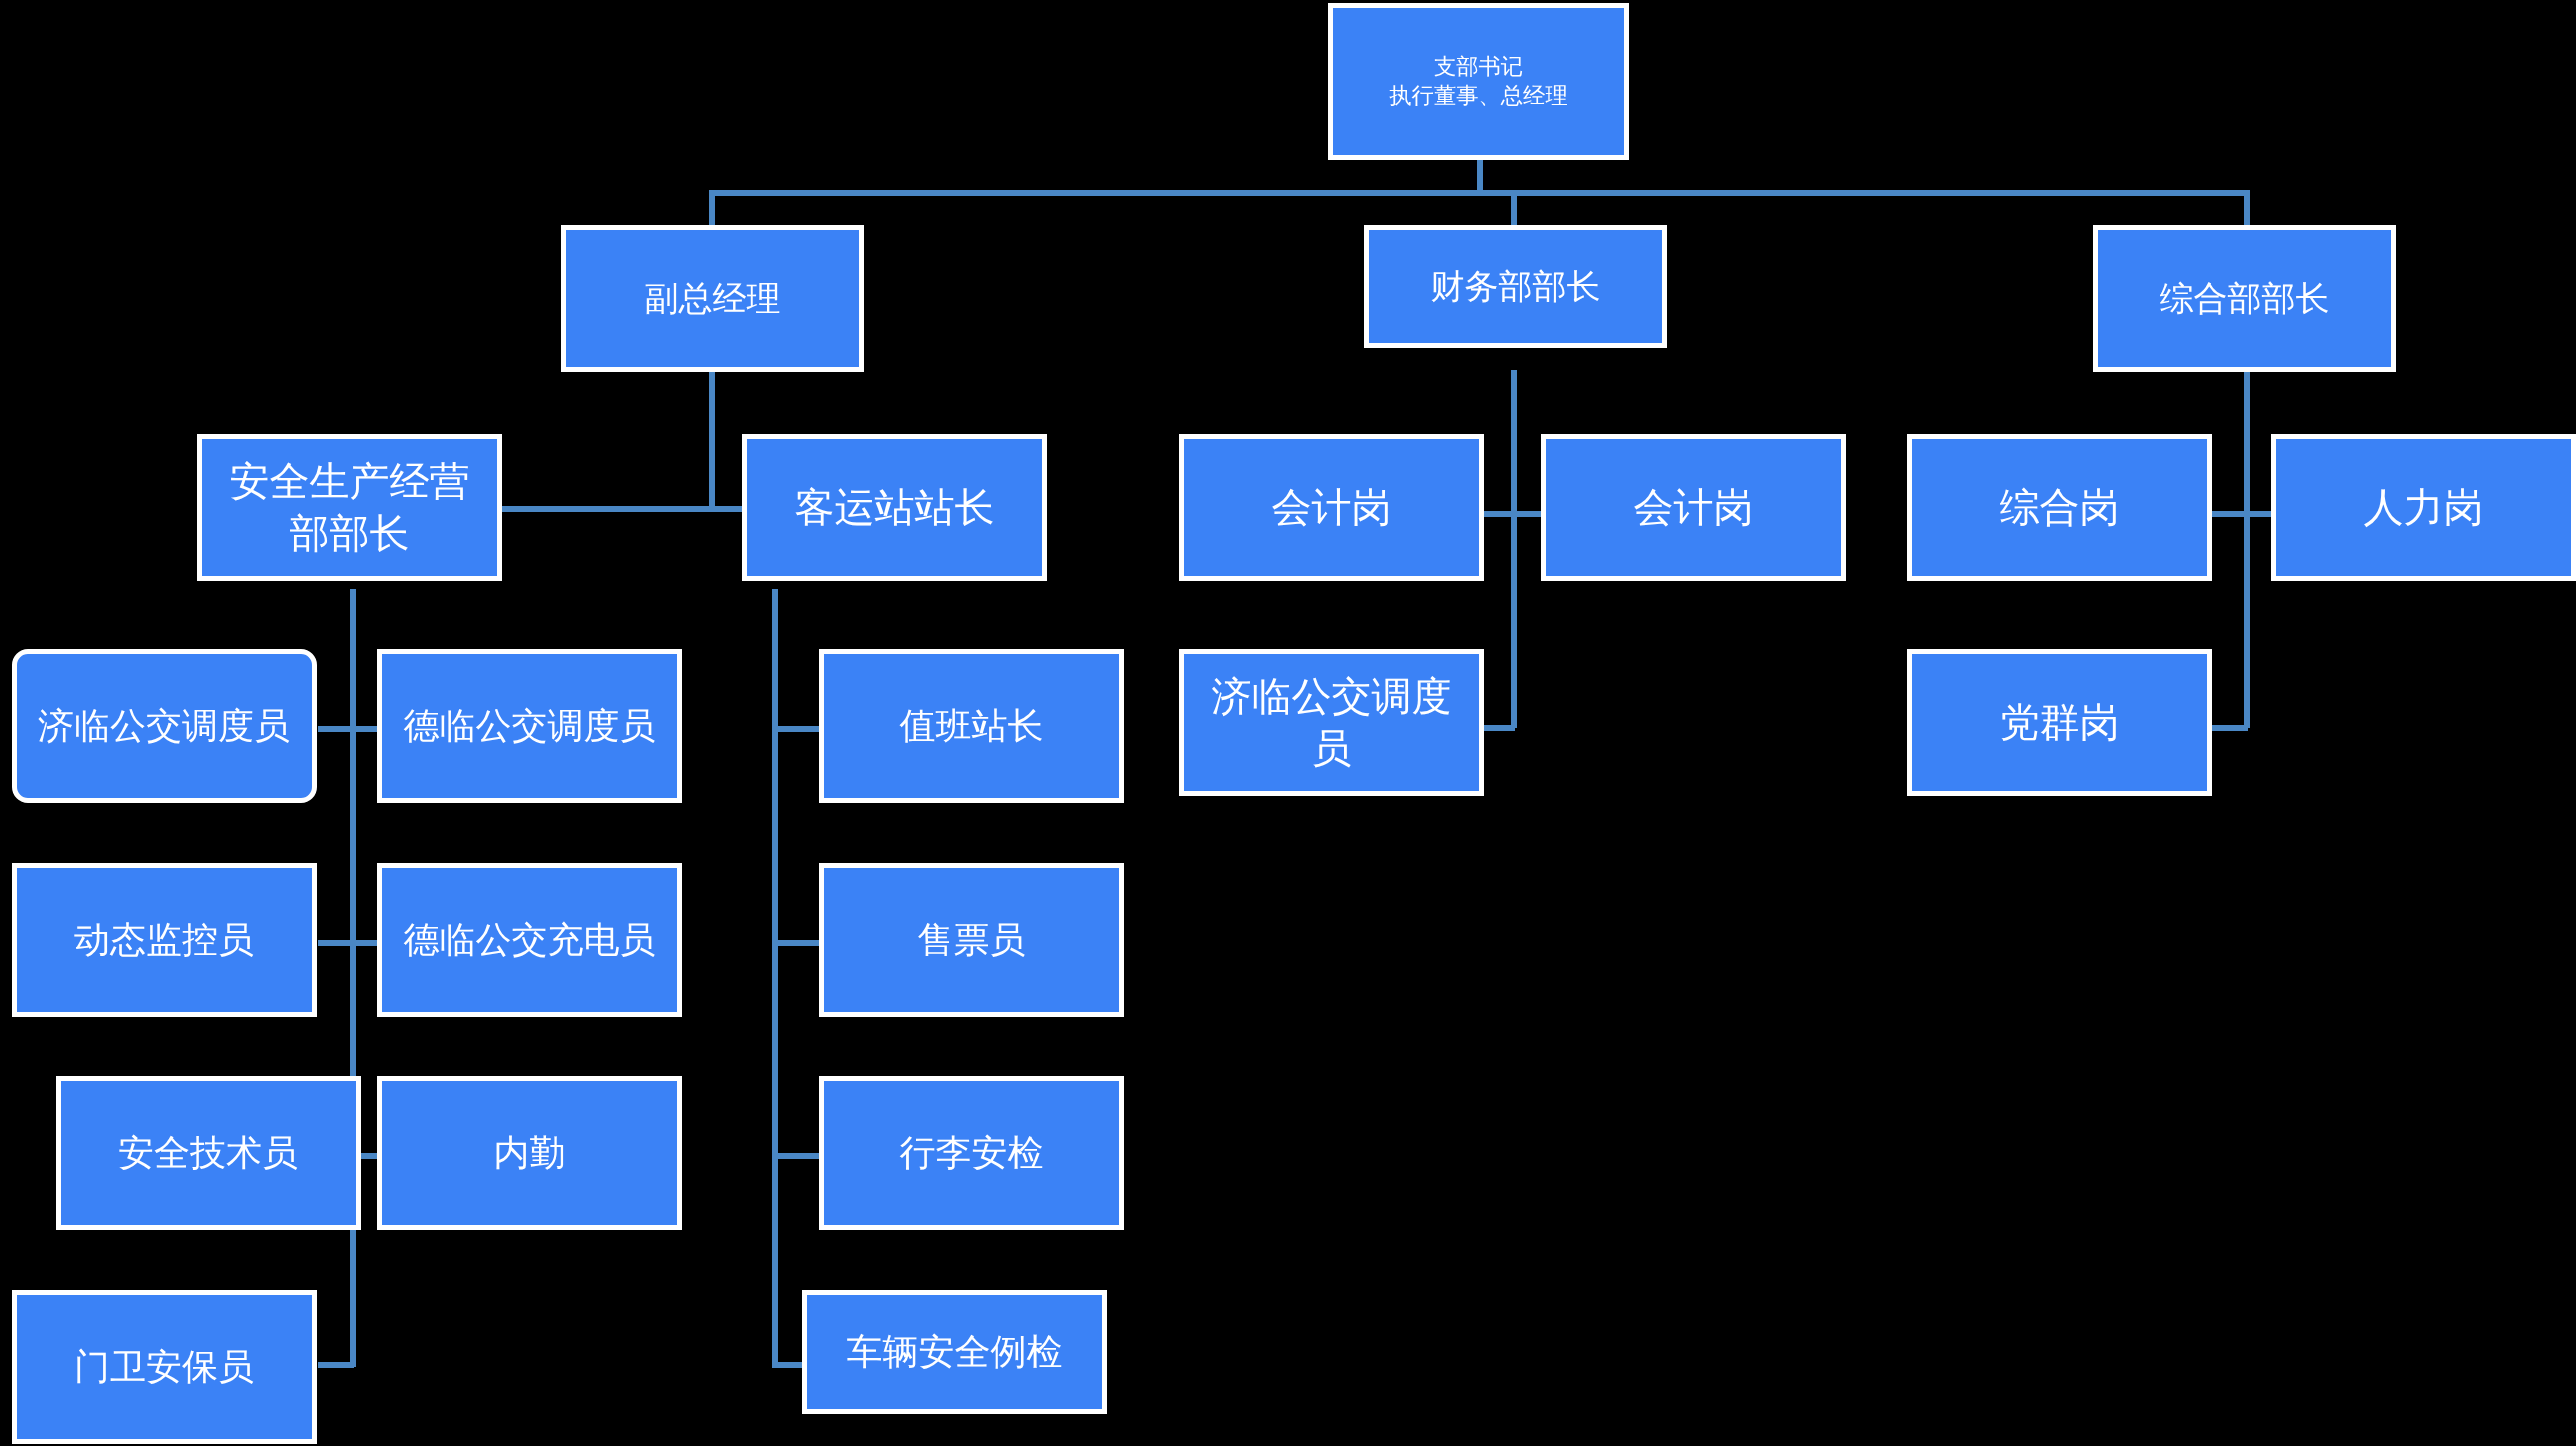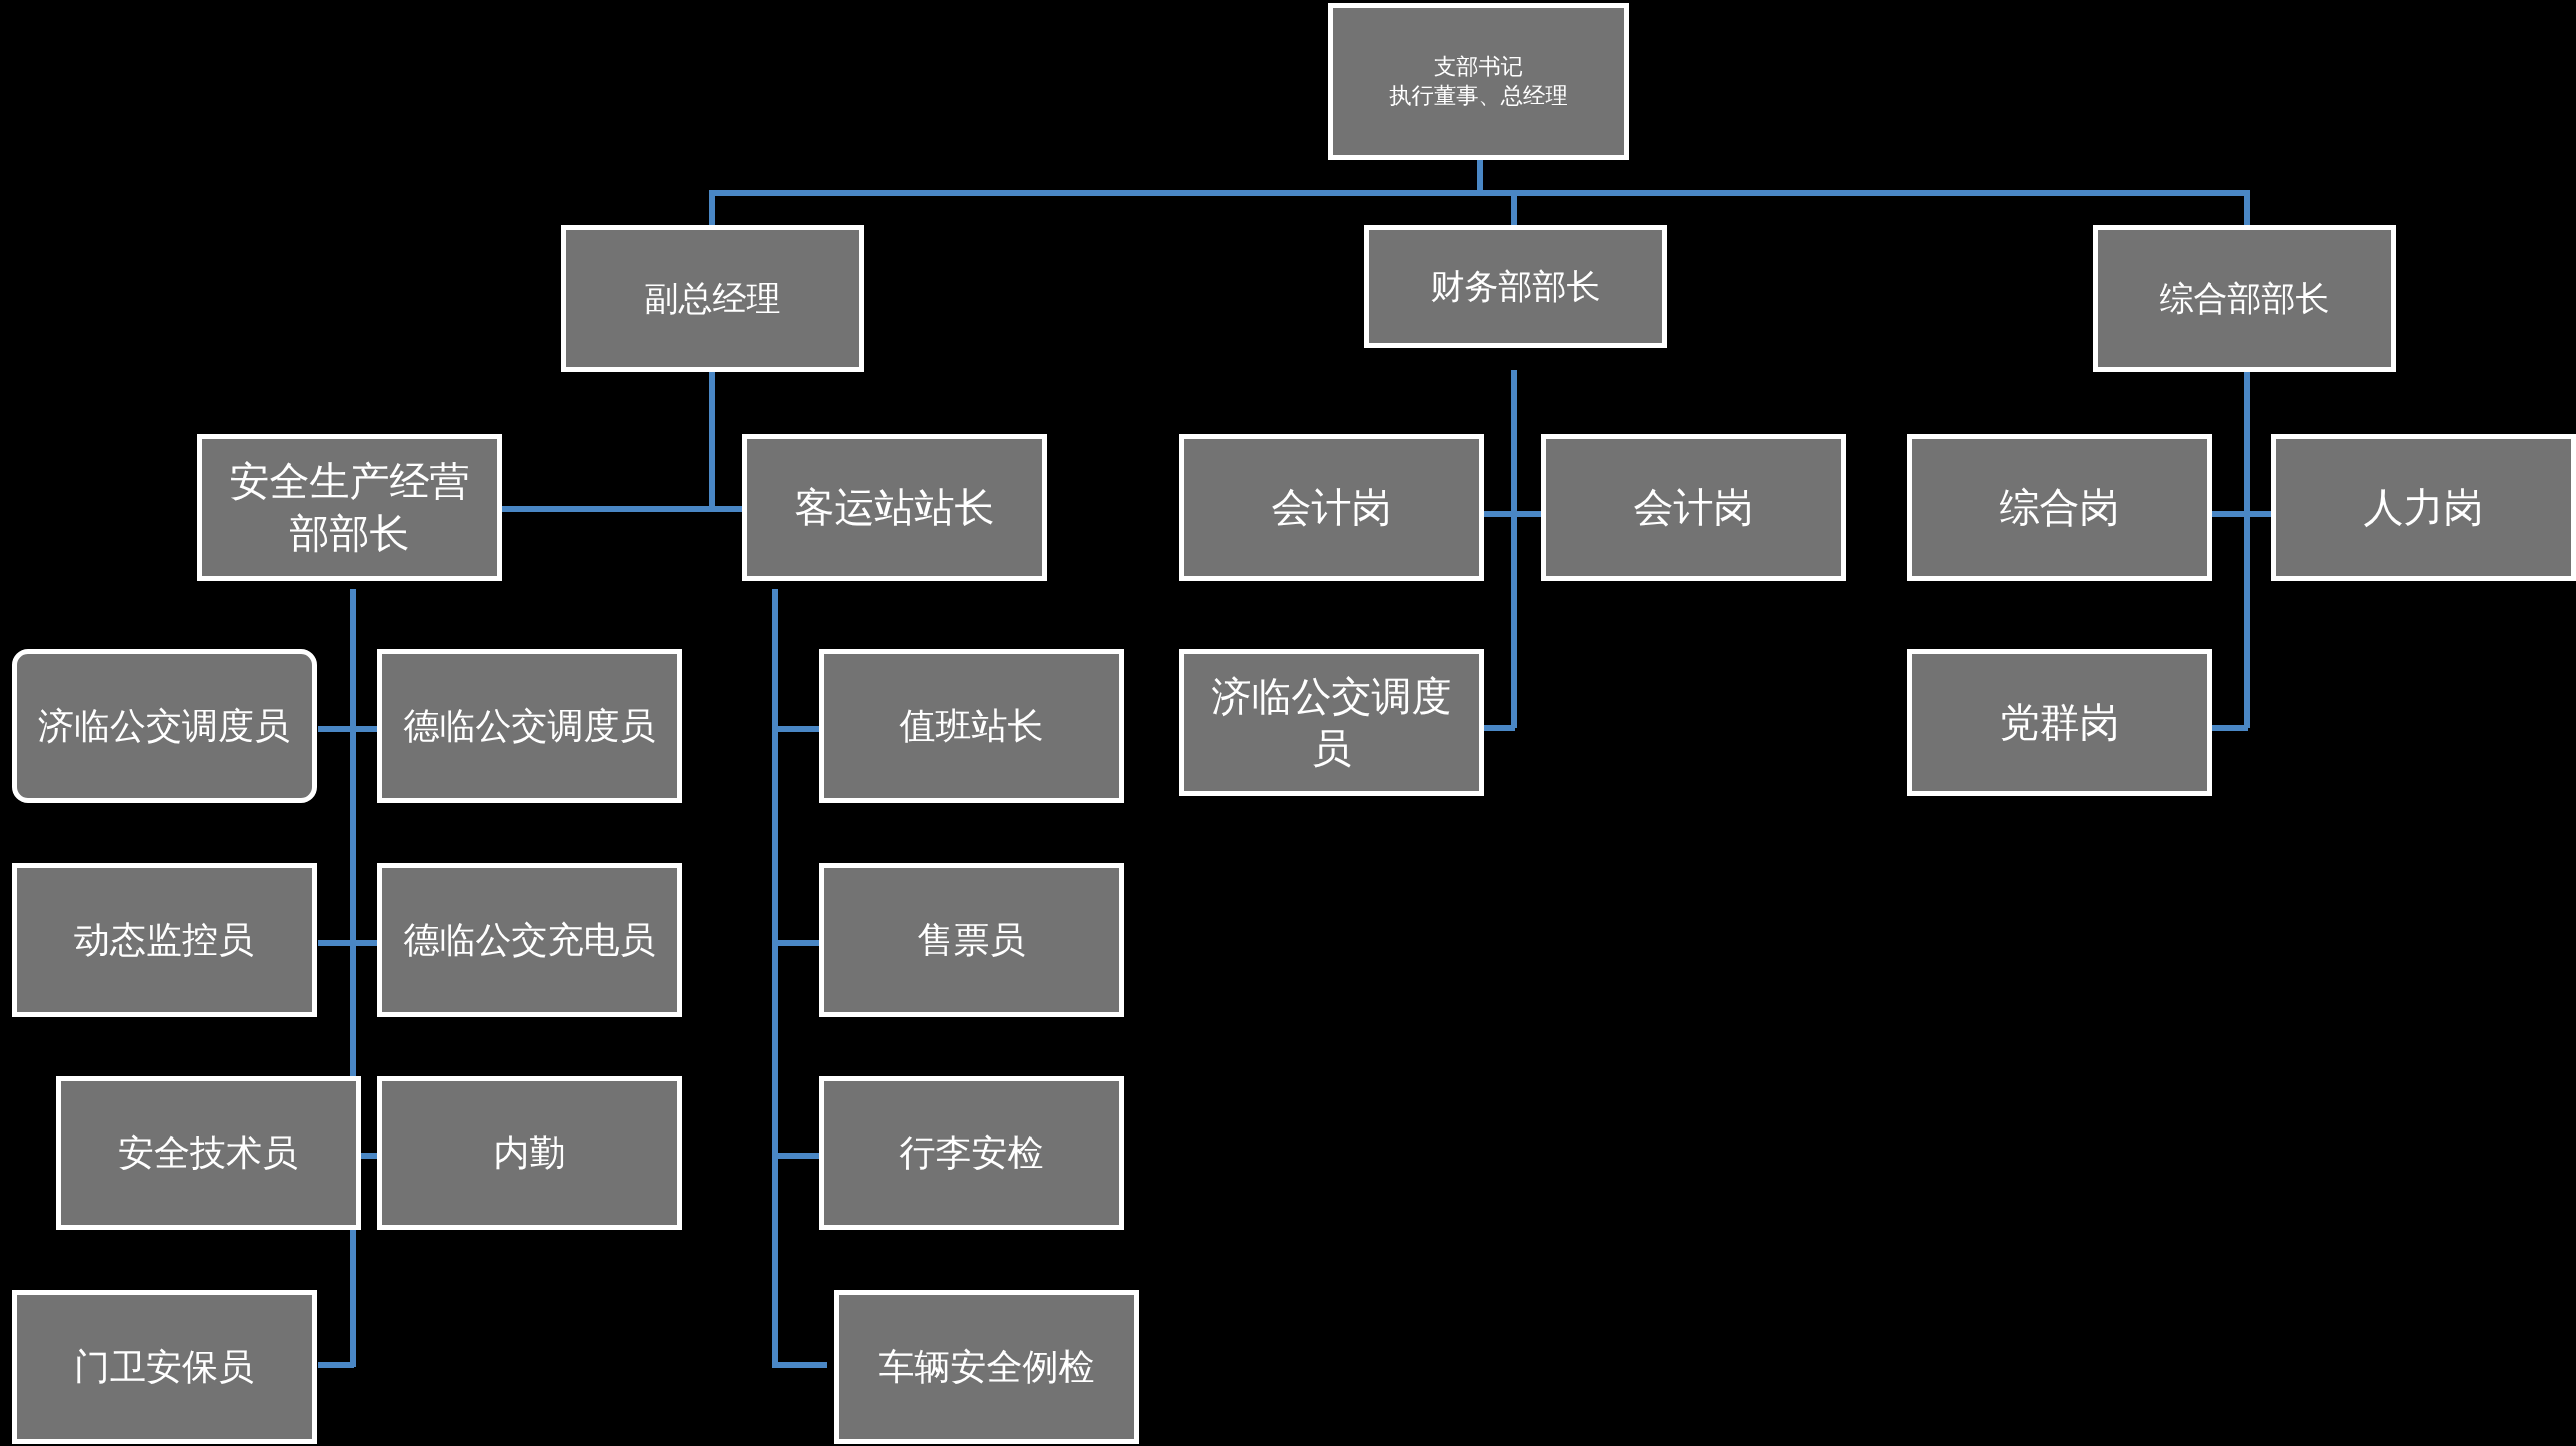--- a/index.html
+++ b/index.html
@@ -3,21 +3,21 @@
 <meta charset="utf-8">
 <style>
   html,body{margin:0;padding:0;background:#000;}
   body{width:2576px;height:1446px;overflow:hidden;
        font-family:"Liberation Sans","DejaVu Sans",sans-serif;}
   #stage{position:relative;width:2576px;height:1446px;background:#000;}
 
   .node{
     position:absolute;
     box-sizing:border-box;
-    background:#737373;
+    background:#3b82f6;
     border:5px solid #ffffff;
     color:#ffffff;
     display:flex;
     align-items:center;
     justify-content:center;
     text-align:center;
     line-height:1.28;
     padding:3.3px 8.3px;
     z-index:5;
   }
@@ -137,18 +137,18 @@
 
   <div class="node fs-leaf" style="left:819px;top:649px;width:305px;height:154px;justify-content:center;">
     <span>值班站长</span>
   </div>
   <div class="node fs-leaf" style="left:819px;top:863px;width:305px;height:154px;">
     <span>售票员</span>
   </div>
   <div class="node fs-leaf" style="left:819px;top:1076px;width:305px;height:154px;">
     <span>行李安检</span>
   </div>
-  <div class="node fs-leaf" style="left:834px;top:1290px;width:305px;height:154px;justify-content:flex-end;">
+  <div class="node fs-leaf" style="left:802px;top:1290px;width:305px;height:124px;justify-content:flex-end;">
     <span>车辆安全例检</span>
   </div>
 
 </div>
 
 
 </body></html>

